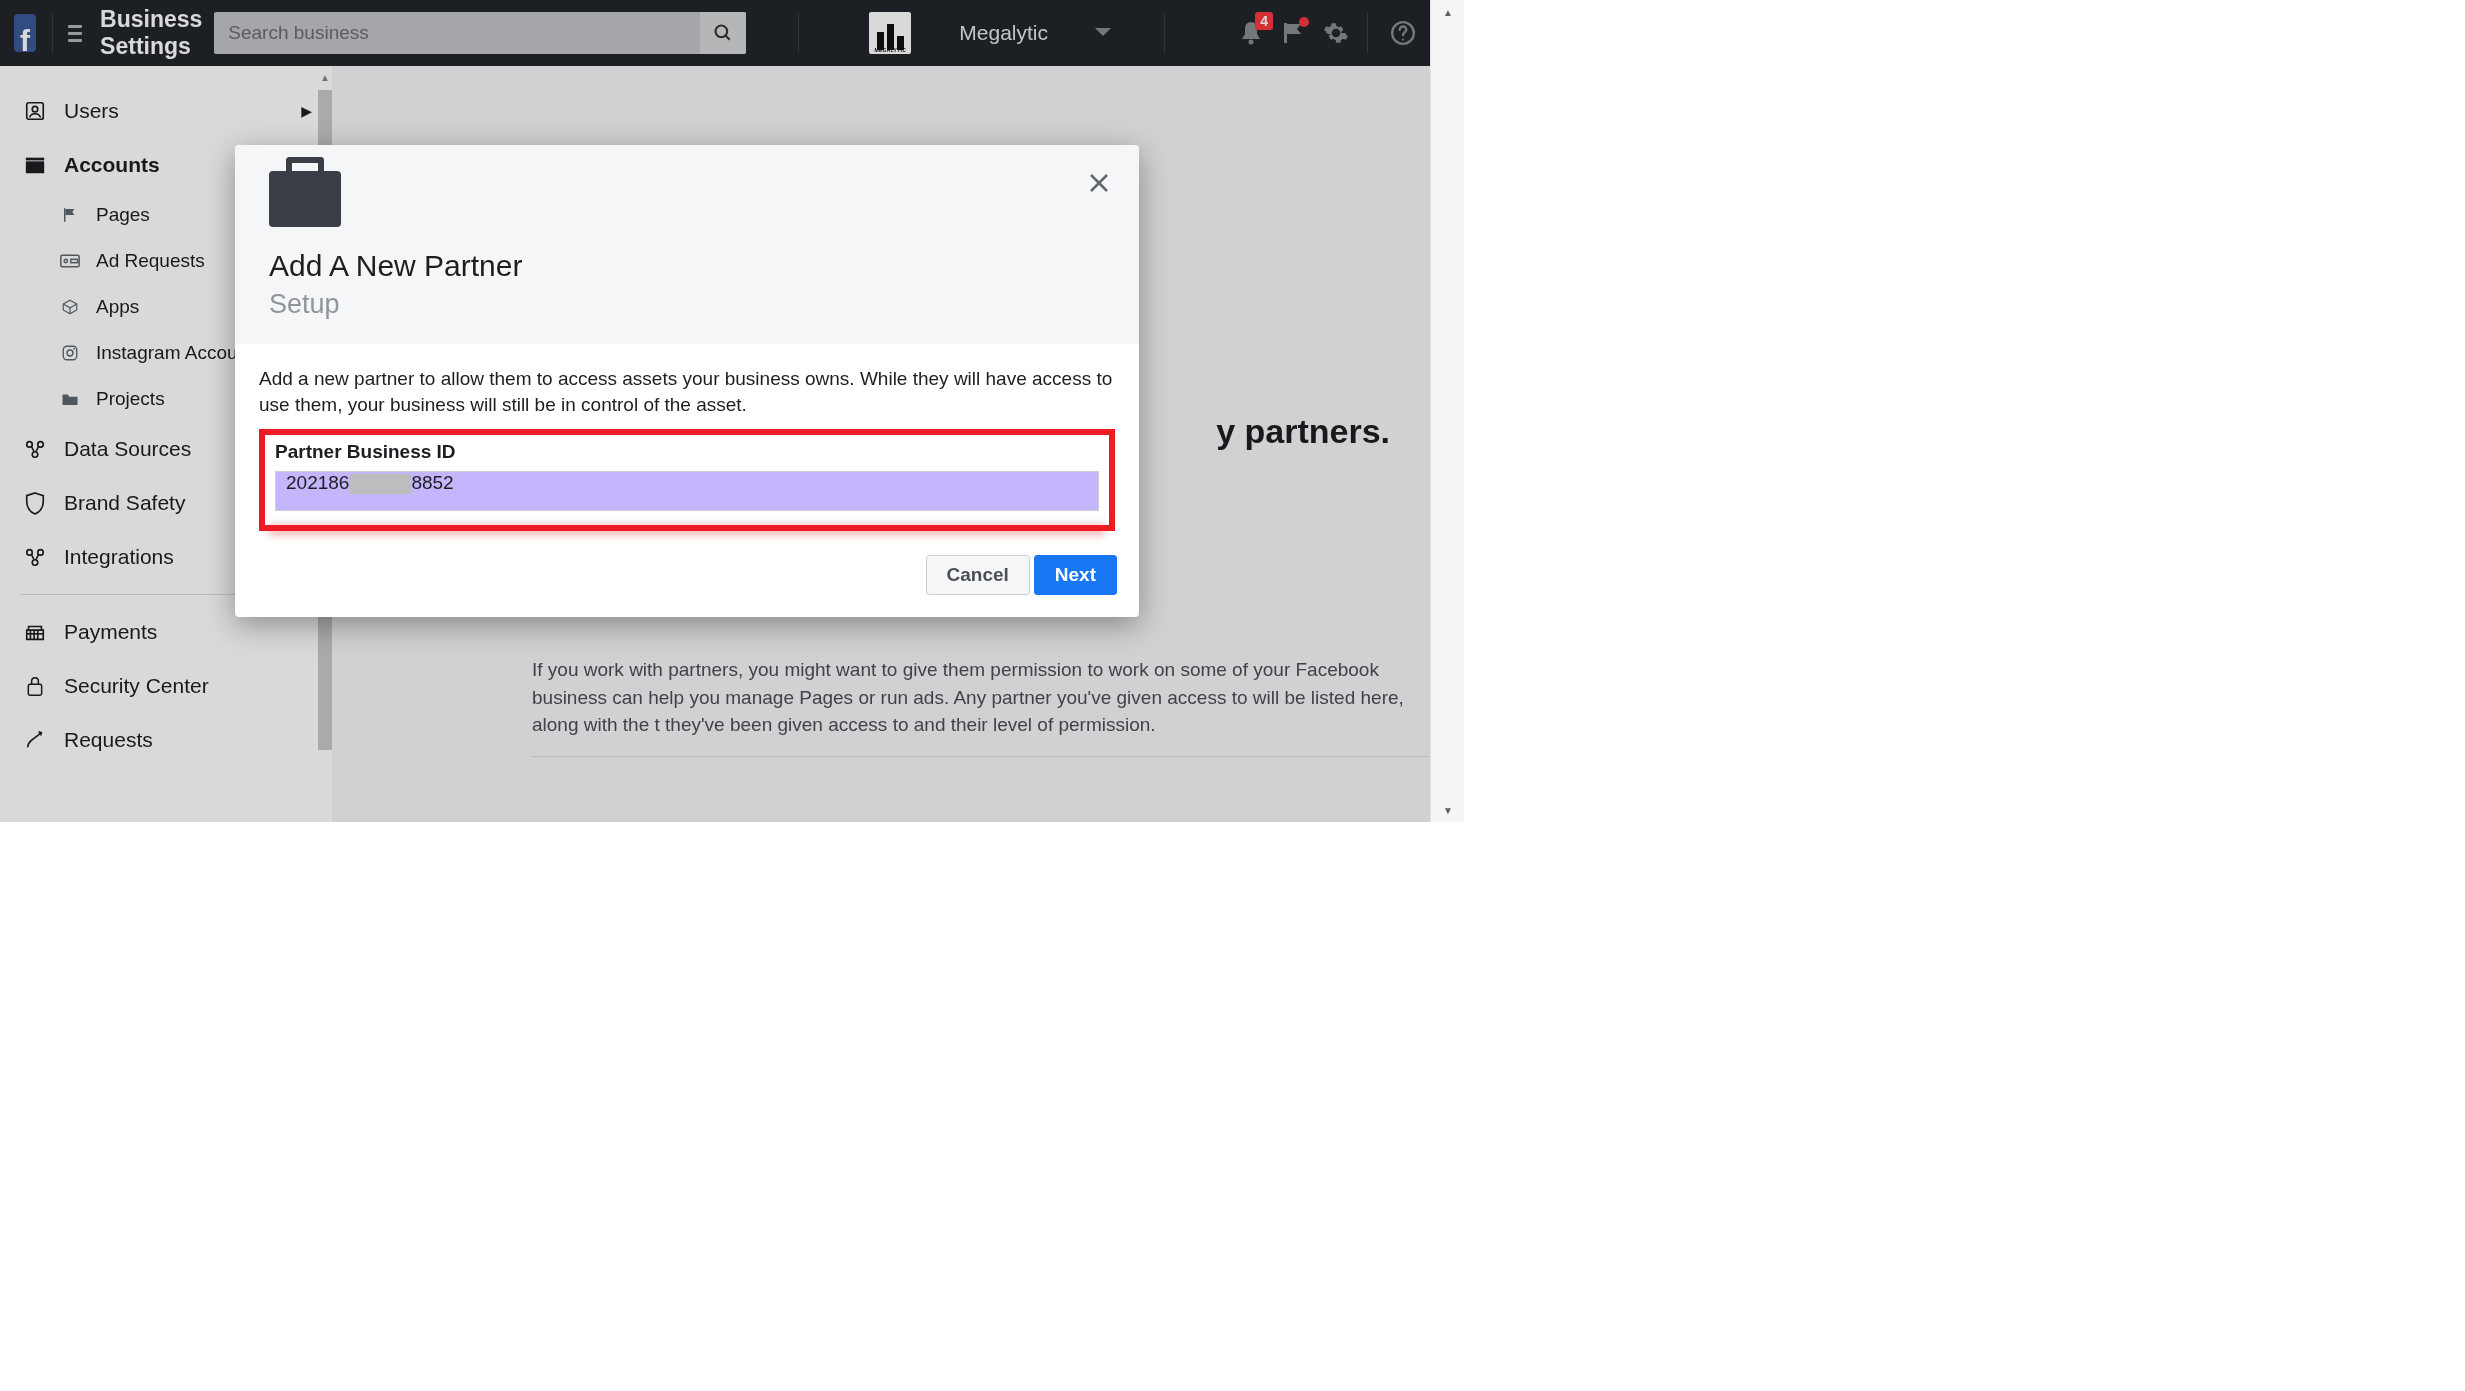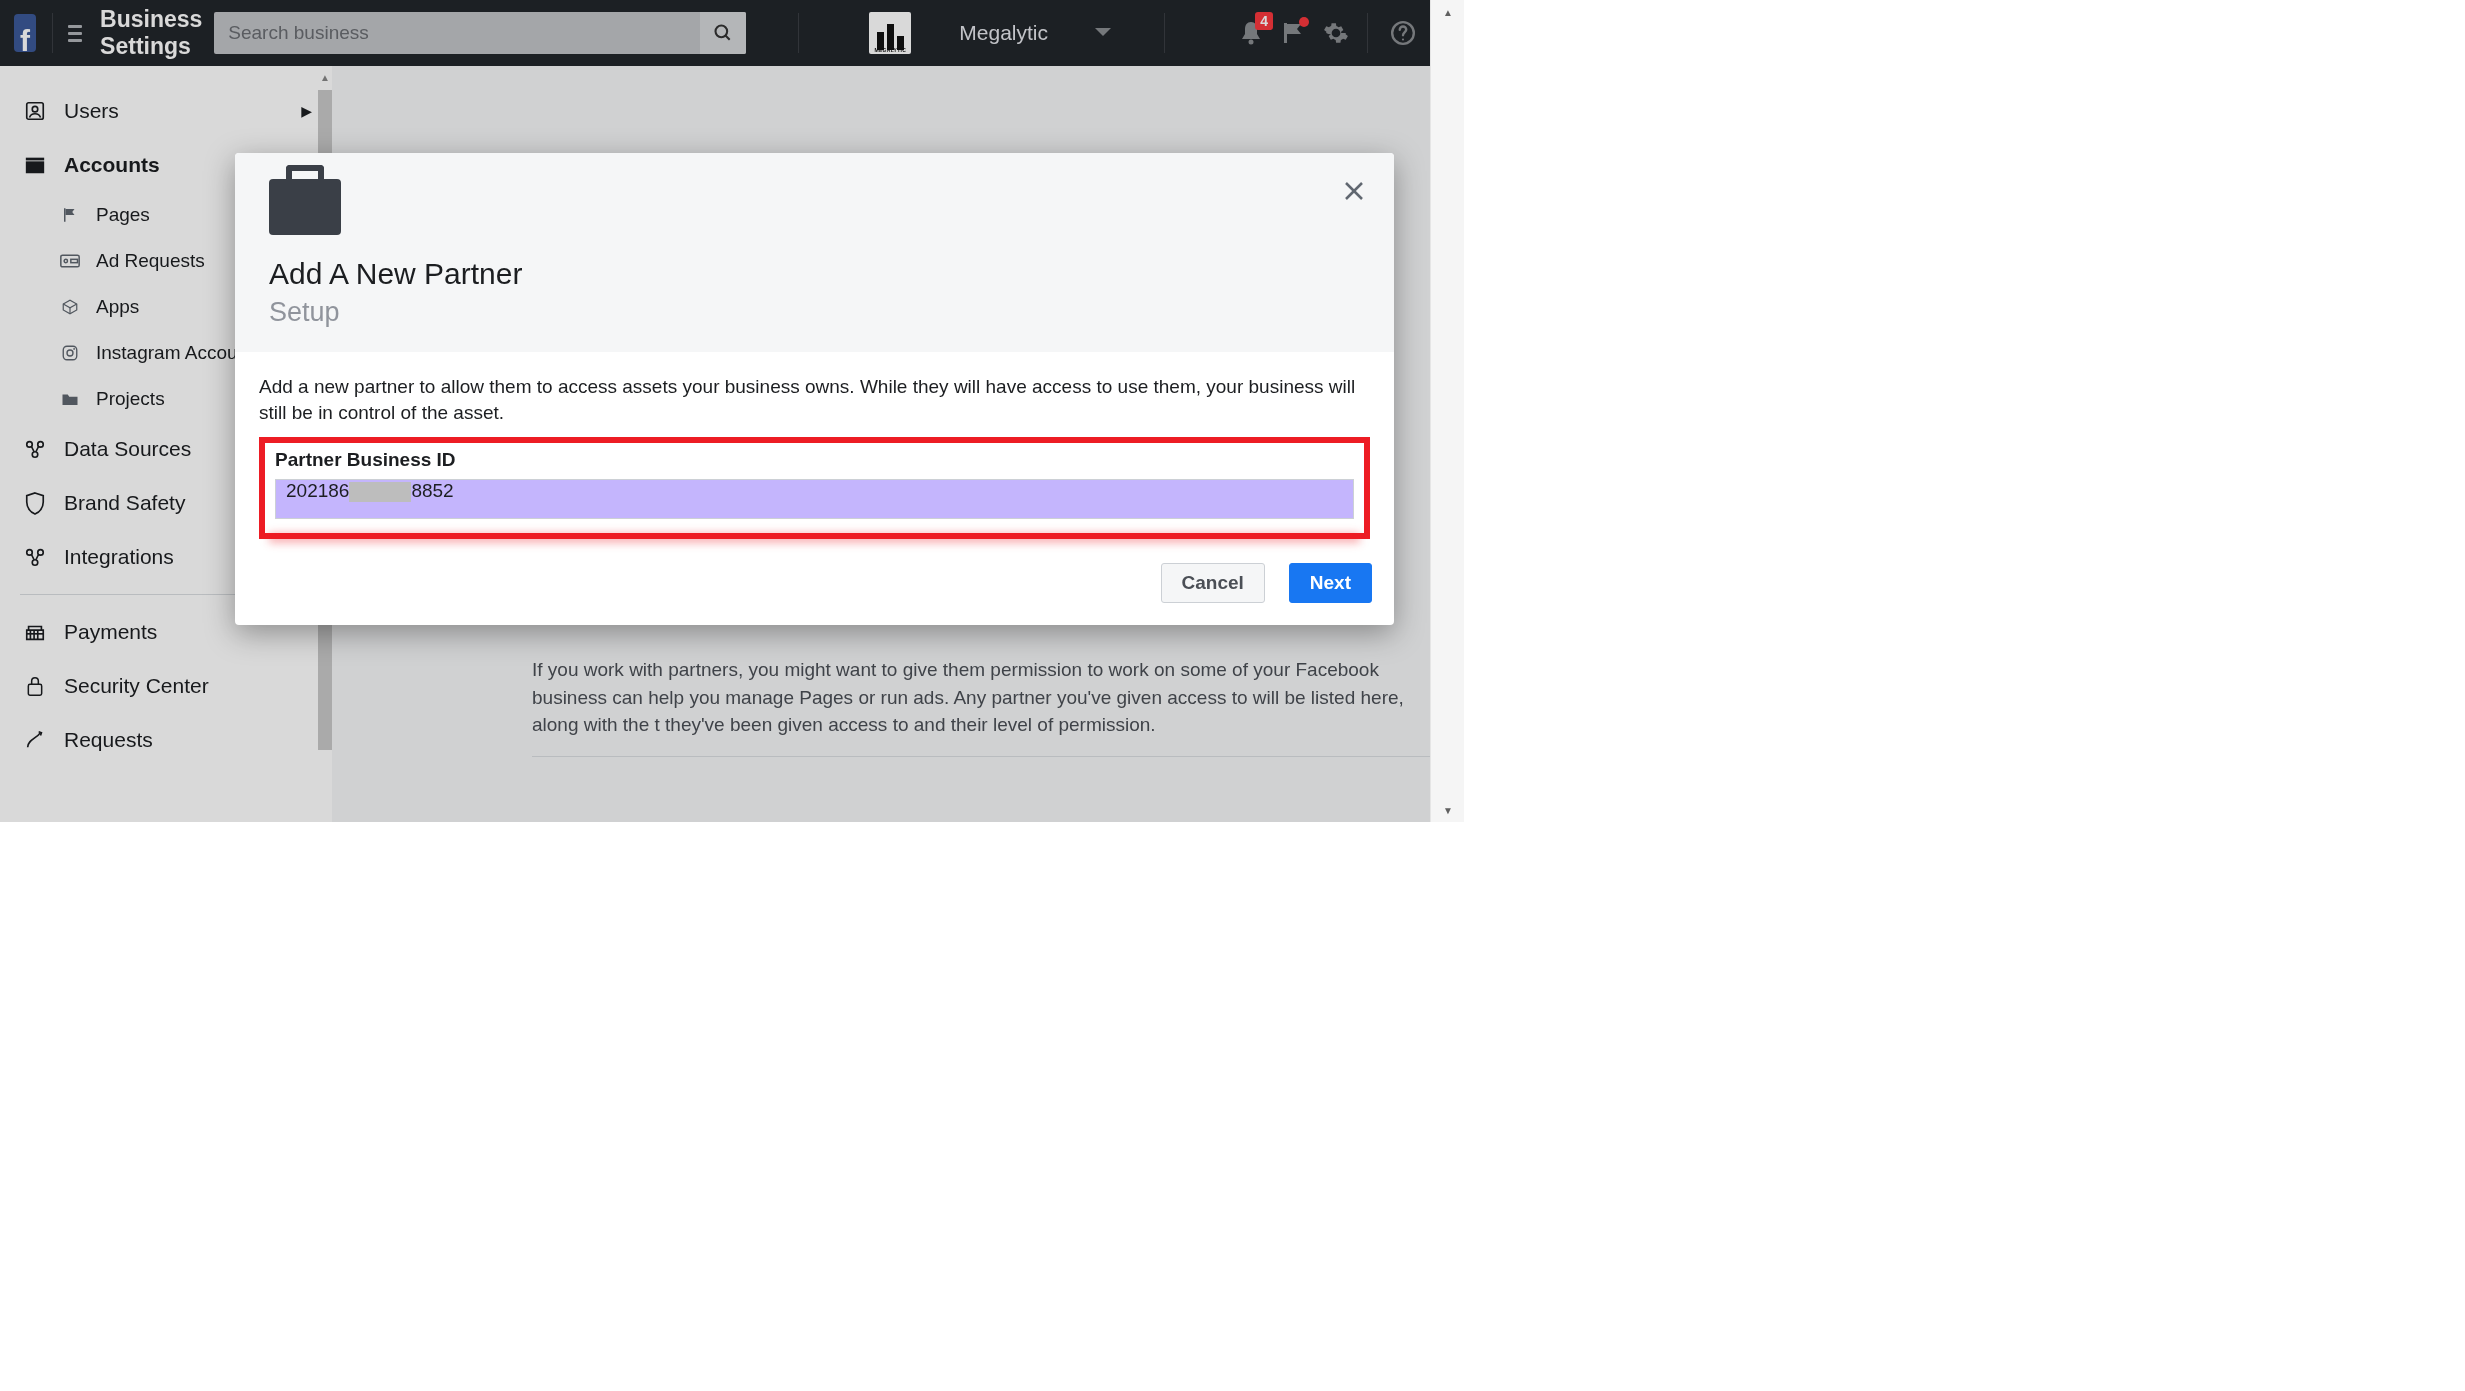--- a/index.html
+++ b/index.html
@@ -168,22 +168,22 @@
   }
   .main-circle {
     position:absolute; top:116px; left:650px;
     width:120px;height:60px;border-top-left-radius:120px;border-top-right-radius:120px;
     border:6px solid #d0d2d7;border-bottom:none;
   }
 
   
   .modal {
     position:absolute; z-index:100;
-    top:153px; left:235px;
-    width:1159px;
+    top:145px; left:235px;
+    width:904px;
     background:#fff;
     border-radius:4px;
     box-shadow:0 8px 30px rgba(0,0,0,0.35);
     overflow:hidden;
   }
   .modal-header {
     background:#f5f6f7;
     padding: 26px 34px 24px 34px;
     position:relative;
   }
@@ -219,21 +219,21 @@
     width:100%; height:40px;
     border:1px solid #ccd0d5; background:#c4b5fd;
     padding:0 10px; font-size:19px; color:#1c1e21;
     position:relative;
   }
   .redact {
     display:inline-block; width:62px; height:20px; background:#bdbdbd; vertical-align:middle;
   }
 
   .modal-footer {
-    display:flex; justify-content:flex-end; gap:24px;
+    display:flex; justify-content:flex-end; gap:4px;
     padding: 20px 22px 22px 22px;
   }
   .btn {
     height:40px; padding:0 20px; font-size:19px; font-weight:600;
     border-radius:3px; cursor:pointer; display:flex; align-items:center;
   }
   .btn-secondary { background:#f5f6f7; color:#4b4f56; border:1px solid #ccd0d5; }
   .btn-primary { background:#1877f2; color:#fff; border:1px solid #1877f2; }
 
   svg { display:block; }

